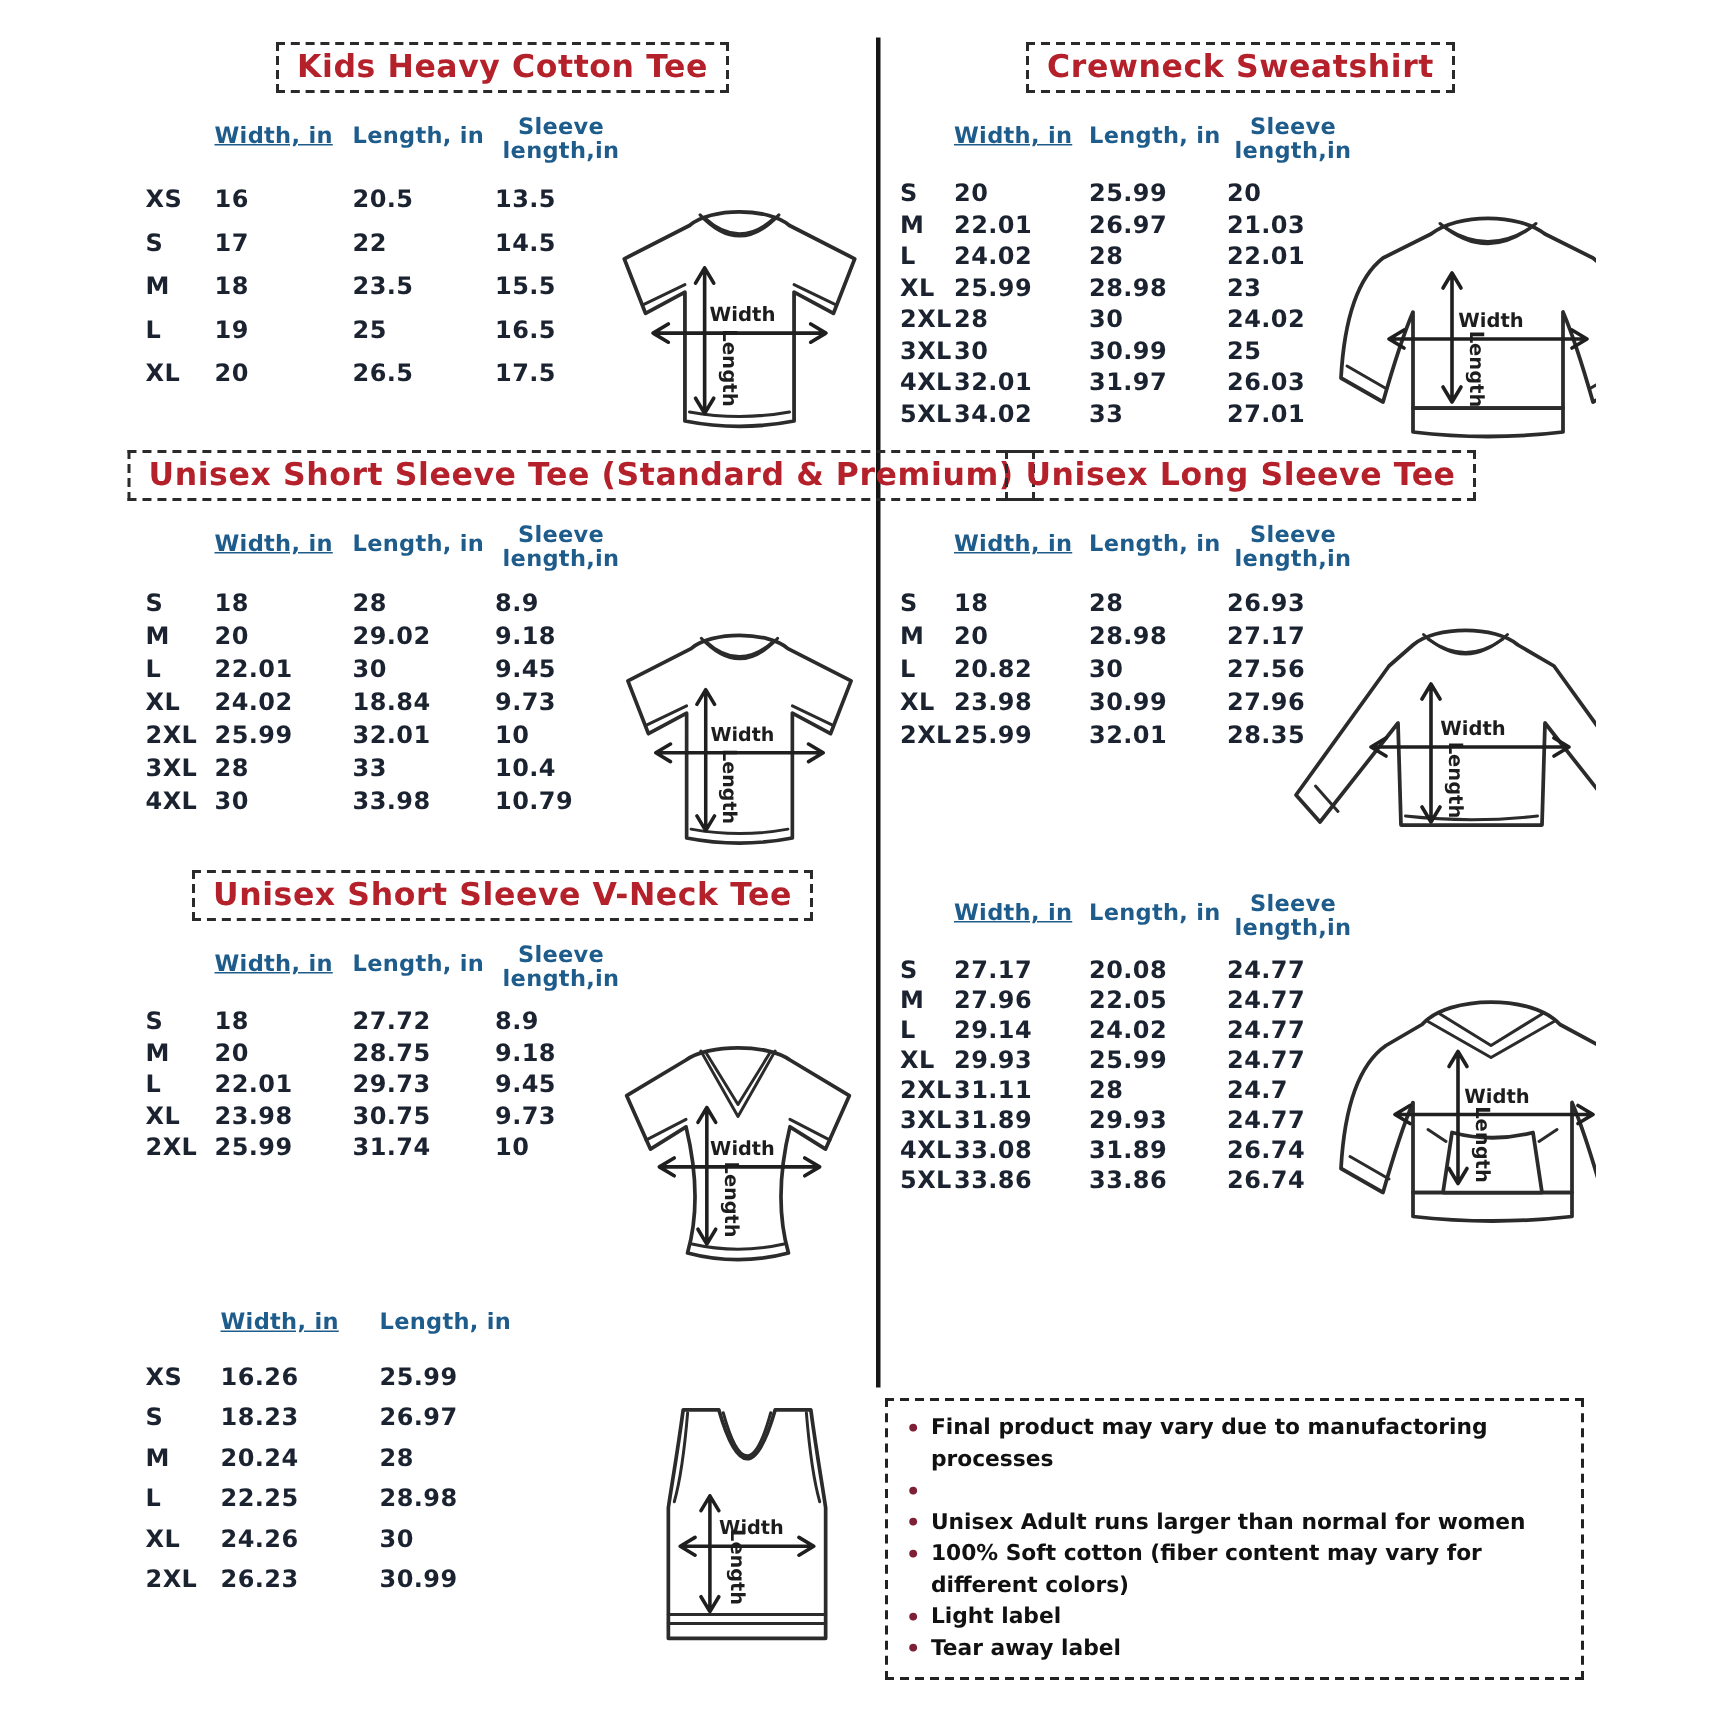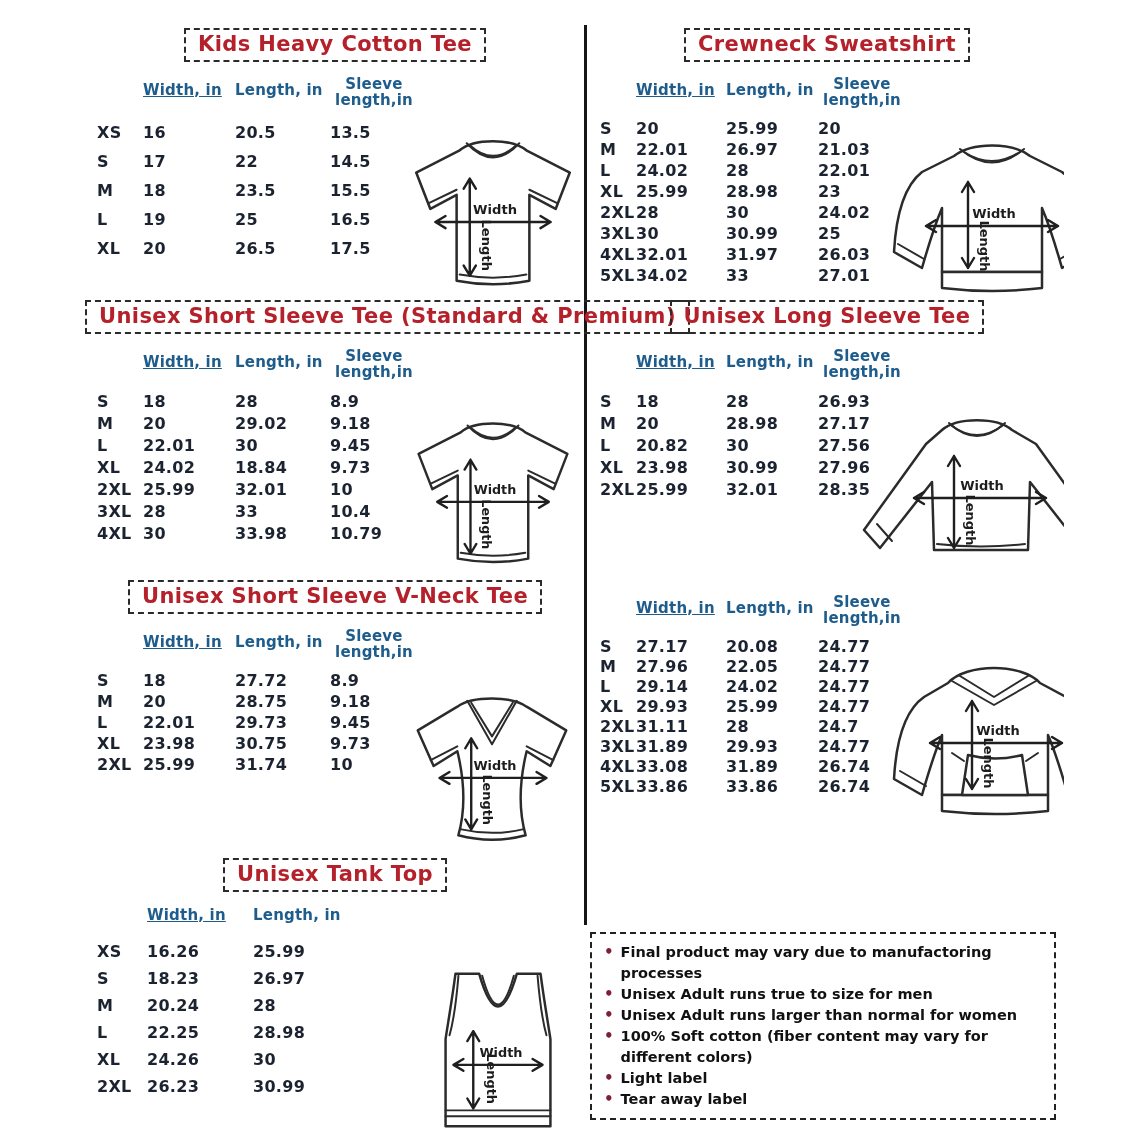--- a/index.html
+++ b/index.html
@@ -479,23 +479,20 @@
         <path class="thin" d="M158 118 L170 110"></path>
         <path class="arrow" d="M62 100 H194 M72 94 L62 100 L72 106 M184 94 L194 100 L184 106"></path>
         <path class="arrow" d="M104 58 V146 M98 68 L104 58 L110 68 M98 136 L104 146 L110 136"></path>
         <text x="130" y="92" text-anchor="middle">Width</text>
         <text x="116" y="120" text-anchor="middle" transform="rotate(90 116 120)">Length</text>
       </svg>
     </div>
   </div>
 
   <div class="sec tank" style="left:85px;top:858px;width:500px;height:280px;">
-    <div class="title-row">
-      <span class="title-box">Unisex Tank Top</span>
-    </div>
     <div class="sec-body">
       <table class="size-table rh27">
         <thead>
           <tr>
             <th class="c-size"></th>
             <th class="c-width">Width, in</th>
             <th class="c-length">Length, in</th>
           </tr>
         </thead>
         <tbody>
@@ -548,21 +545,20 @@
   </div>
 
   <div class="notes-box" style="left:590px;top:932px;width:440px;">
 
   <div class="note">
       <span class="bullet">•</span>
       <span>Final product may vary due to manufactoring processes</span>
     </div>
       <div class="note">
       <span class="bullet">•</span>
-      <span>Unisex Adult runs true to size for men</span>
     </div>
       <div class="note">
       <span class="bullet">•</span>
       <span>Unisex Adult runs larger than normal for women</span>
     </div>
       <div class="note">
       <span class="bullet">•</span>
       <span>100% Soft cotton (fiber content may vary for different colors)</span>
     </div>
       <div class="note">

